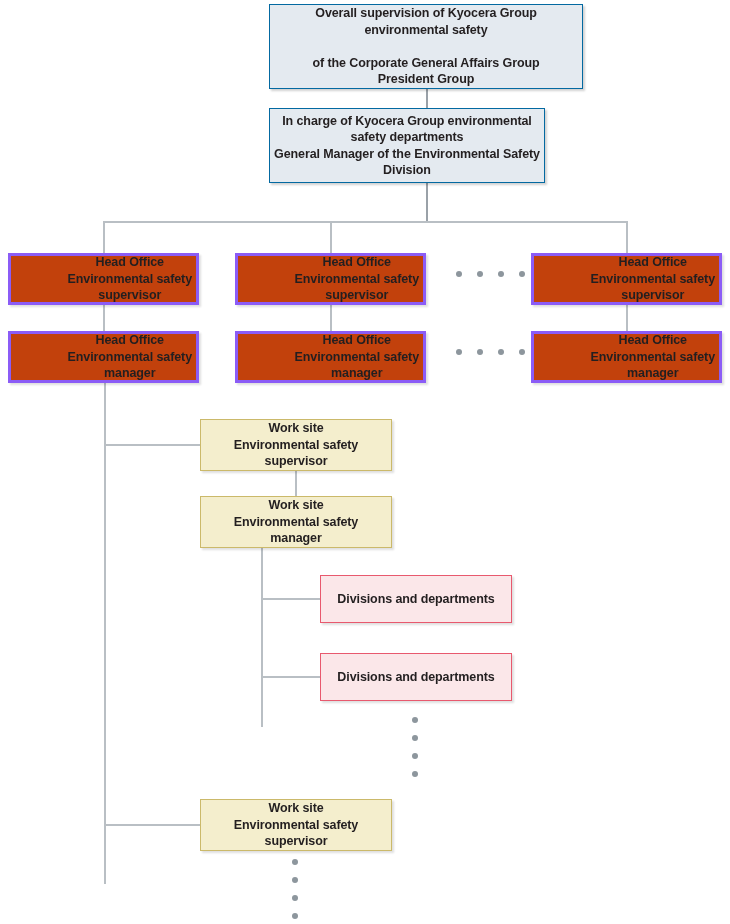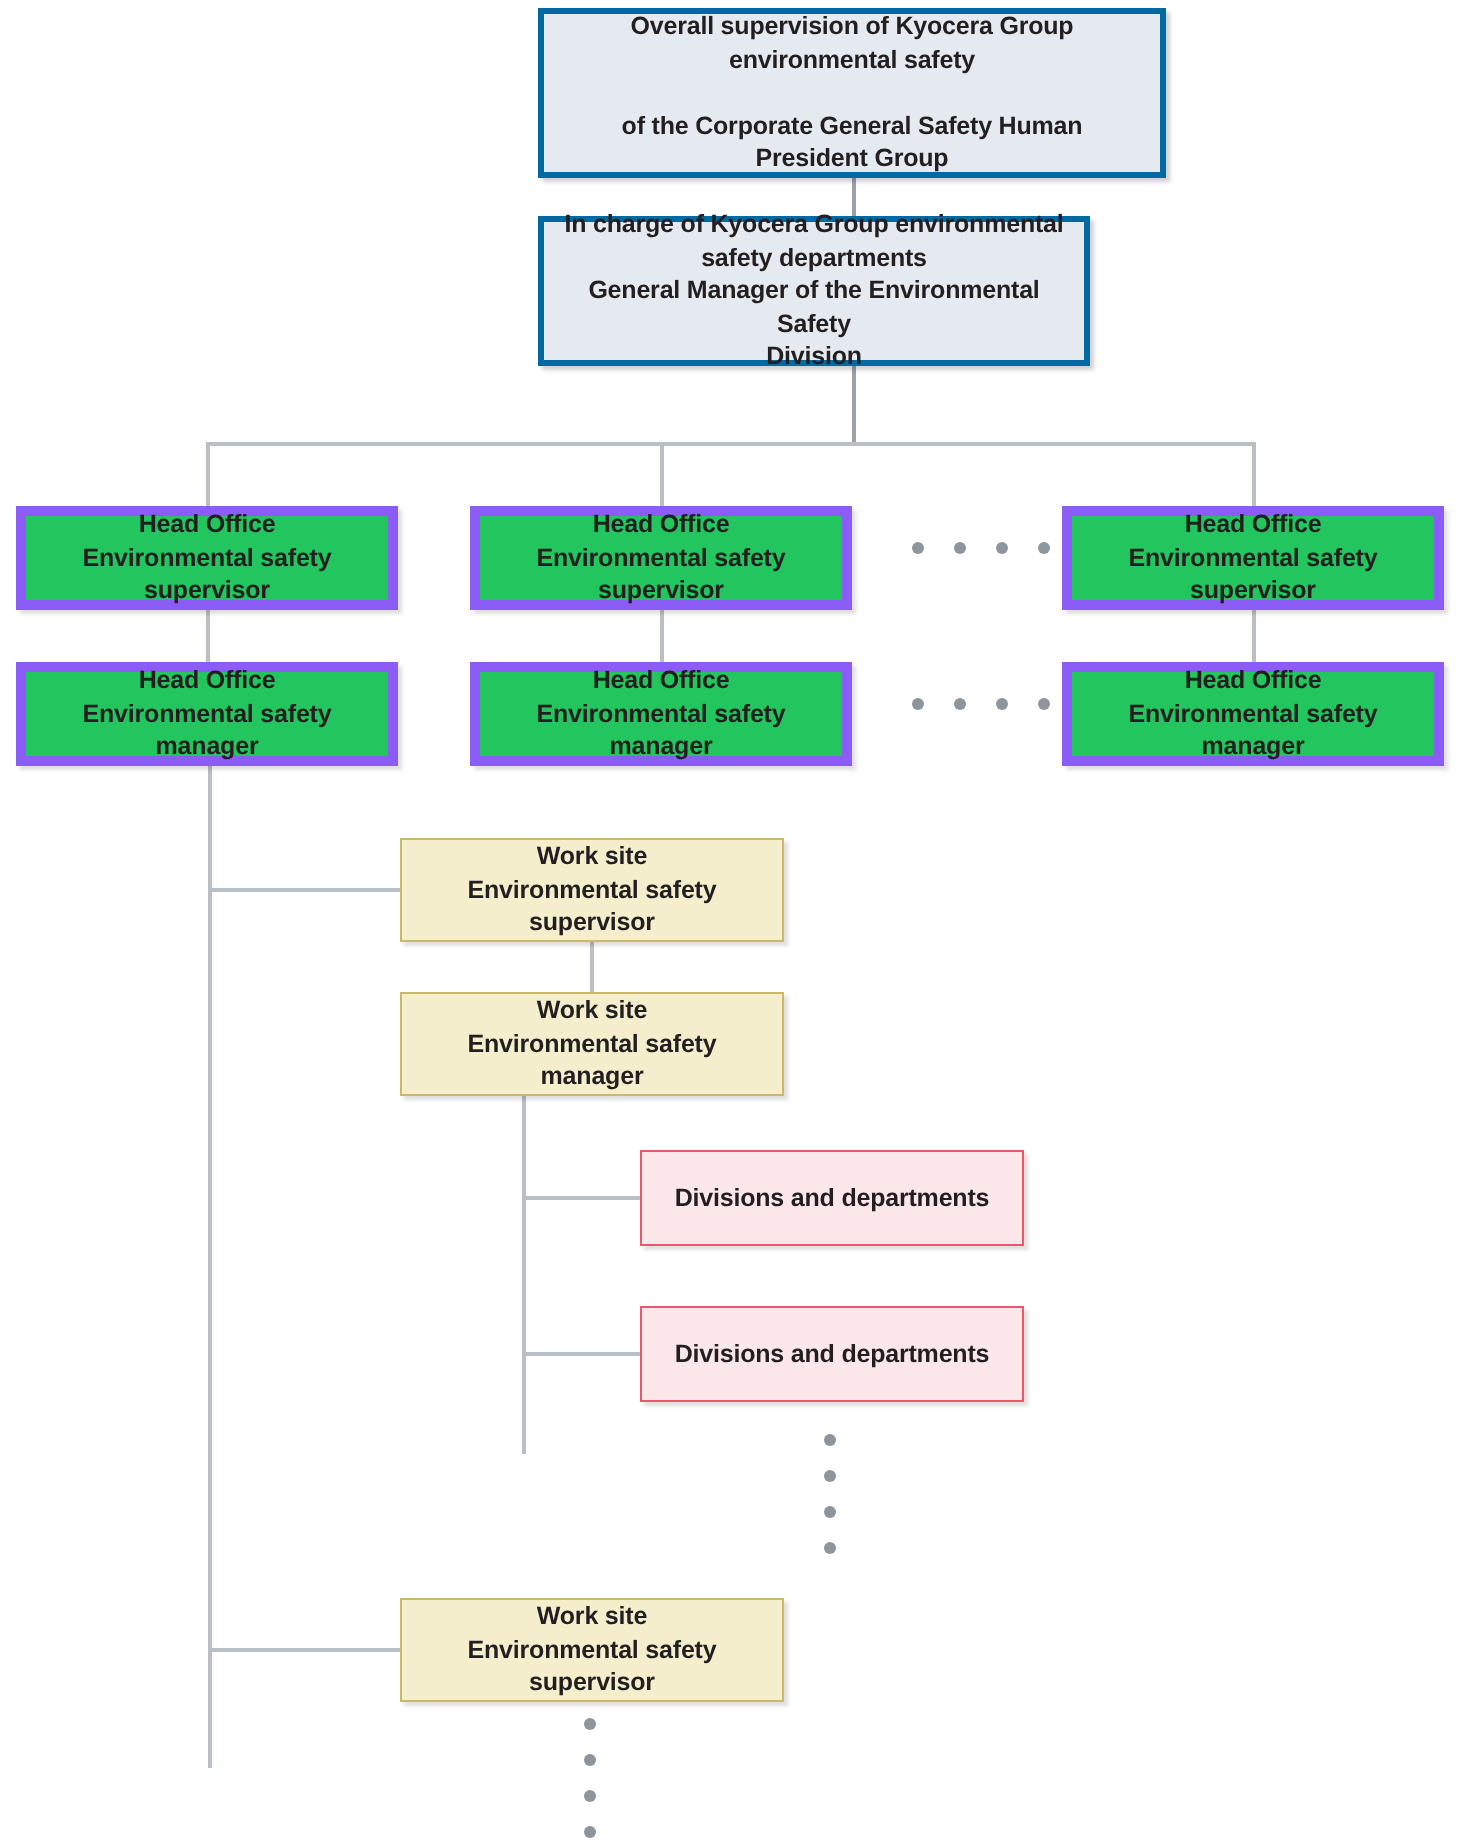--- a/index.html
+++ b/index.html
@@ -30,29 +30,30 @@
     font-weight: bold;
     color: #231f20;
     line-height: 1.32;
     letter-spacing: -0.1px;
     padding: 2px 4px;
     z-index: 5;
   }
   
   .node-blue {
     background: #e4eaf0;
-    border: 3px solid #0369a1;
+    border: 1px solid #0369a1;
     font-size: 12.5px;
     box-shadow: 2px 2px 2px rgba(0,0,0,0.18);
   }
   .node-green {
-    background: #22c55e;
-    border: 5px solid #8b5cf6;
+    background: #c2410c;
+    border: 3px solid #8b5cf6;
     font-size: 12.5px;
     box-shadow: 2px 2px 2px rgba(0,0,0,0.13);
+    justify-content: flex-end;
   }
   .node-yellow {
     background: #f4eecd;
     border: 1px solid #cbb96a;
     font-size: 12.5px;
     box-shadow: 2px 2px 2px rgba(0,0,0,0.13);
   }
   .node-pink {
     background: #fbe7e9;
     border: 1.5px solid #e8596e;
@@ -117,21 +118,21 @@
   <div class="line vline" style="left:261px; top:547px; height:180px;"></div>
 
   <div class="line hline" style="left:261px; top:598px; width:60px;"></div>
   <div class="line hline" style="left:261px; top:676px; width:60px;"></div>
 
   <div class="node node-blue" style="left:269px; top:4px; width:314px; height:85px;">
     <div>
       <span>Overall supervision of Kyocera Group</span><br>
       <span>environmental safety</span><br>
       <br>
-      <span>of the Corporate General Safety Human</span><br>
+      <span>of the Corporate General Affairs Group</span><br>
       <span>President Group</span>
     </div>
   </div>
 
   <div class="node node-blue" style="left:269px; top:108px; width:276px; height:75px;">
     <div>
       <span>In charge of Kyocera Group environmental</span><br>
       <span>safety departments</span><br>
       <span>General Manager of the Environmental Safety</span><br>
       <span>Division</span>

